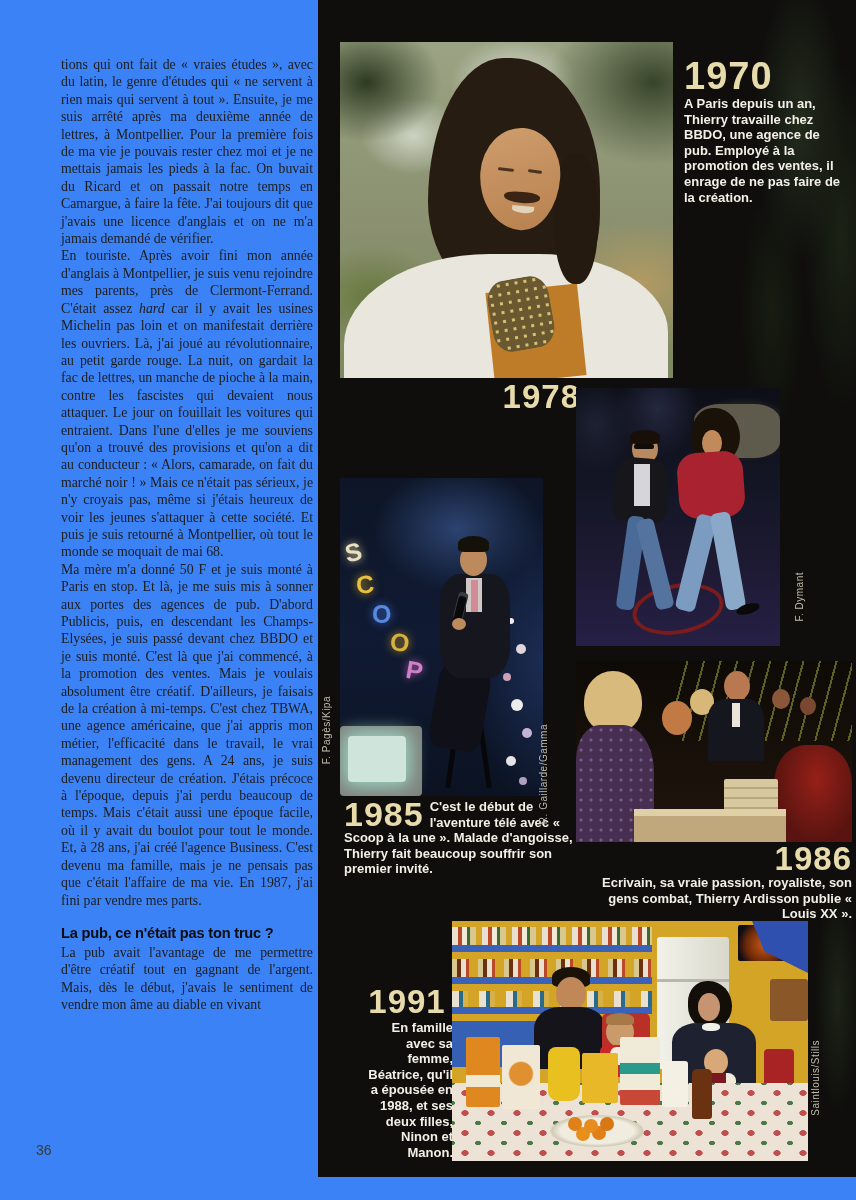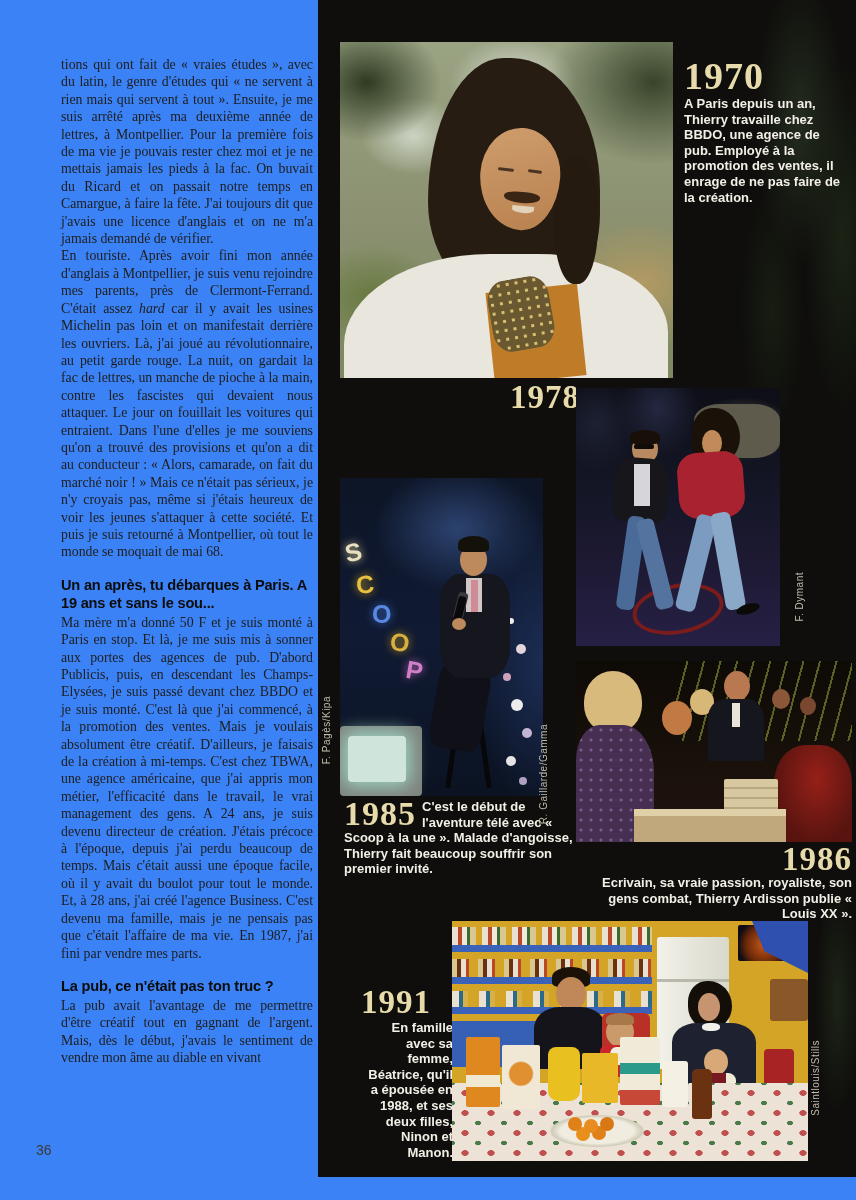--- a/index.html
+++ b/index.html
@@ -19,37 +19,37 @@
   
   .panel{position:absolute;left:318px;top:0;width:538px;height:1177px;background:#0f0e0c;}
   .tex{position:absolute;pointer-events:none;}
   .tex-top{right:0;top:0;width:175px;height:430px;
     background:radial-gradient(60px 190px at 68% 28%,#232c1d 0%,rgba(20,24,14,0) 75%),
                radial-gradient(50px 230px at 92% 55%,#1b2315 0%,rgba(20,24,14,0) 75%),
                radial-gradient(45px 170px at 52% 72%,#171d11 0%,rgba(20,24,14,0) 70%);}
   .tex-bottom{right:0;top:880px;width:46px;height:300px;
     background:radial-gradient(30px 150px at 60% 40%,#1d2417 0%,rgba(20,24,14,0) 75%);}
 
-  .year{font-family:Liberation Serif, serif;font-weight:bold;color:#e7dbab;letter-spacing:1px;}
+  .year{font-family:Liberation Sans, sans-serif;font-weight:bold;color:#e7dbab;letter-spacing:1px;}
   .cap{position:absolute;font-family:"Liberation Sans",sans-serif;font-weight:bold;
        color:#f2efe6;font-size:13px;line-height:15.6px;}
   .credit{position:absolute;writing-mode:vertical-rl;transform:rotate(180deg);
           font-family:"Liberation Sans",sans-serif;font-size:10px;color:#c2bcab;letter-spacing:.5px;}
 
   .cap-1970{left:366px;top:58px;width:162px;}
   .cap-1970 .year{font-size:38px;line-height:36px;margin-bottom:2px;}
   .cap-1978{left:30px;top:381px;width:232px;}
   .cap-1978 .year{font-size:33px;line-height:32px;text-align:right;}
   .cap-1978 .cap-text{text-align:center;margin-top:1px;}
   .cap-1985{left:26px;top:799px;width:240px;}
   .cap-1985 .year{float:left;font-size:34px;line-height:30px;margin-right:6px;}
   .cap-1986{left:266px;top:843px;width:268px;text-align:right;}
   .cap-1986 .year{font-size:33px;line-height:32px;}
   .cap-1991{left:43px;top:986px;width:92px;text-align:right;}
-  .cap-1991 .year{font-size:33px;line-height:32px;text-align:left;margin-bottom:2px;}
+  .cap-1991 .year{font-size:33px;line-height:32px;text-align:center;margin-bottom:2px;}
 
   .photo{position:absolute;overflow:hidden;}
   .el{position:absolute;}
 
   
   .photo-1970{left:22px;top:42px;width:333px;height:336px;
     background:
       radial-gradient(100px 80px at 8% 12%,#2e3a21 0%,rgba(60,70,40,0) 75%),
       radial-gradient(140px 110px at 94% 12%,#38442a 0%,rgba(60,70,40,0) 75%),
       radial-gradient(90px 65px at 52% 12%,#d9ddd1 0%,rgba(217,221,209,0) 70%),
@@ -82,21 +82,20 @@
   .photo-1991{left:134px;top:921px;width:356px;height:240px;background:#d4a426;}
 </style>
 </head>
 <body>
 
 <div class="page">
 
   <div class="article">
     <p>tions qui ont fait de « vraies études », avec du latin, le genre d'études qui « ne servent à rien mais qui servent à tout ». Ensuite, je me suis arrêté après ma deuxième année de lettres, à Montpellier. Pour la première fois de ma vie je pouvais rester chez moi et je ne mettais jamais les pieds à la fac. On buvait du Ricard et on passait notre temps en Camargue, à faire la fête. J'ai toujours dit que j'avais une licence d'anglais et on ne m'a jamais demandé de vérifier.</p>
     <p><span>En touriste. Après avoir fini mon année d'anglais à Montpellier, je suis venu rejoindre mes parents, près de Clermont-Ferrand. C'était assez </span><i>hard</i><span> car il y avait les usines Michelin pas loin et on manifestait derrière les ouvriers. Là, j'ai joué au révolutionnaire, au petit garde rouge. La nuit, on gardait la fac de lettres, un manche de pioche à la main, contre les fascistes qui devaient nous attaquer. Le jour on fouillait les voitures qui entraient. Dans l'une d'elles je me souviens qu'on a trouvé des provisions et qu'on a dit au conducteur : « Alors, camarade, on fait du marché noir ! » Mais ce n'était pas sérieux, je n'y croyais pas, même si j'étais heureux de voir les jeunes s'attaquer à cette société. Et puis je suis retourné à Montpellier, où tout le monde se moquait de mai 68.</span></p>
-    <h3>Un an après, tu débarques à Paris. A 19 ans et sans le sou...</h3>
     <p>Ma mère m'a donné 50 F et je suis monté à Paris en stop. Et là, je me suis mis à sonner aux portes des agences de pub. D'abord Publicis, puis, en descendant les Champs-Elysées, je suis passé devant chez BBDO et je suis monté. C'est là que j'ai commencé, à la promotion des ventes. Mais je voulais absolument être créatif. D'ailleurs, je faisais de la création à mi-temps. C'est chez TBWA, une agence américaine, que j'ai appris mon métier, l'efficacité dans le travail, le vrai management des gens. A 24 ans, je suis devenu directeur de création. J'étais précoce à l'époque, depuis j'ai perdu beaucoup de temps. Mais c'était aussi une époque facile, où il y avait du boulot pour tout le monde. Et, à 28 ans, j'ai créé l'agence Business. C'est devenu ma famille, mais je ne pensais pas que c'était l'affaire de ma vie. En 1987, j'ai fini par vendre mes parts.</p>
     <h3>La pub, ce n'était pas ton truc ?</h3>
     <p>La pub avait l'avantage de me permettre d'être créatif tout en gagnant de l'argent. Mais, dès le début, j'avais le sentiment de vendre mon âme au diable en vivant</p>
   </div>
   <div class="page-num">36</div>
 
   <div class="panel">
     <div class="tex tex-top"></div>
     <div class="tex tex-bottom"></div>
 

